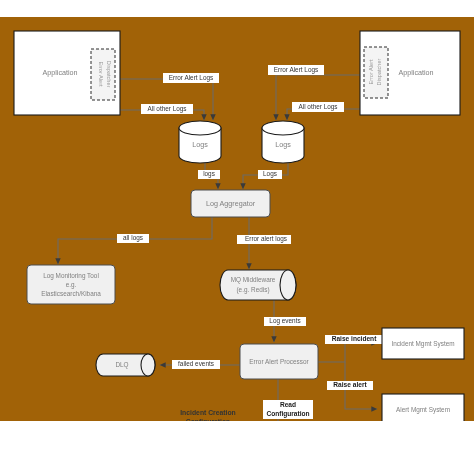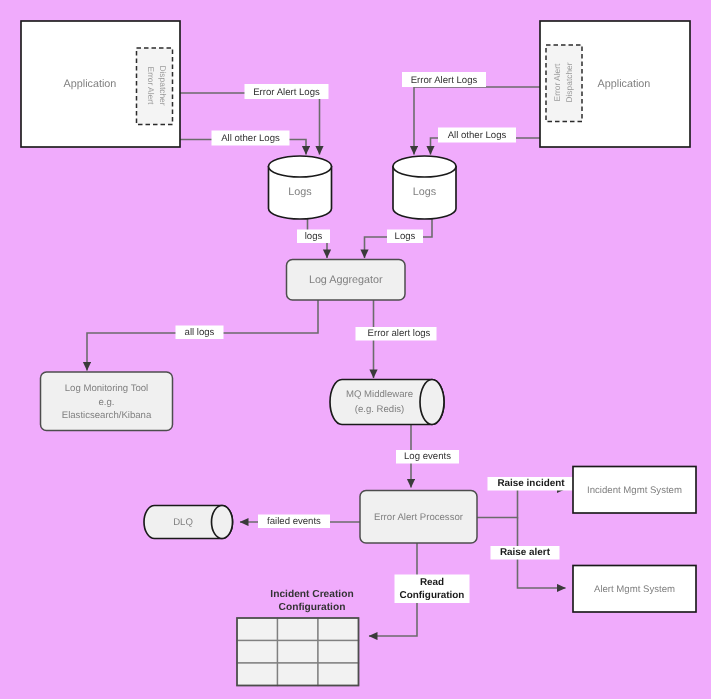--- a/index.html
+++ b/index.html
@@ -7,23 +7,24 @@
     margin: 0;
     padding: 0;
     background: #ffffff;
   }
   body {
     font-family: "Liberation Sans", sans-serif;
   }
   #canvas {
     position: relative;
     width: 474px;
-    height: 466px;
-    background: #f0abfc;
+    height: 404px;
+    background: #a16207;
     overflow: hidden;
+    margin-top: 17px;
   }
   #canvas svg {
     position: absolute;
     top: 0;
     left: 0;
     width: 474px;
     height: 466px;
   }
   .node-label {
     fill: #808080;

